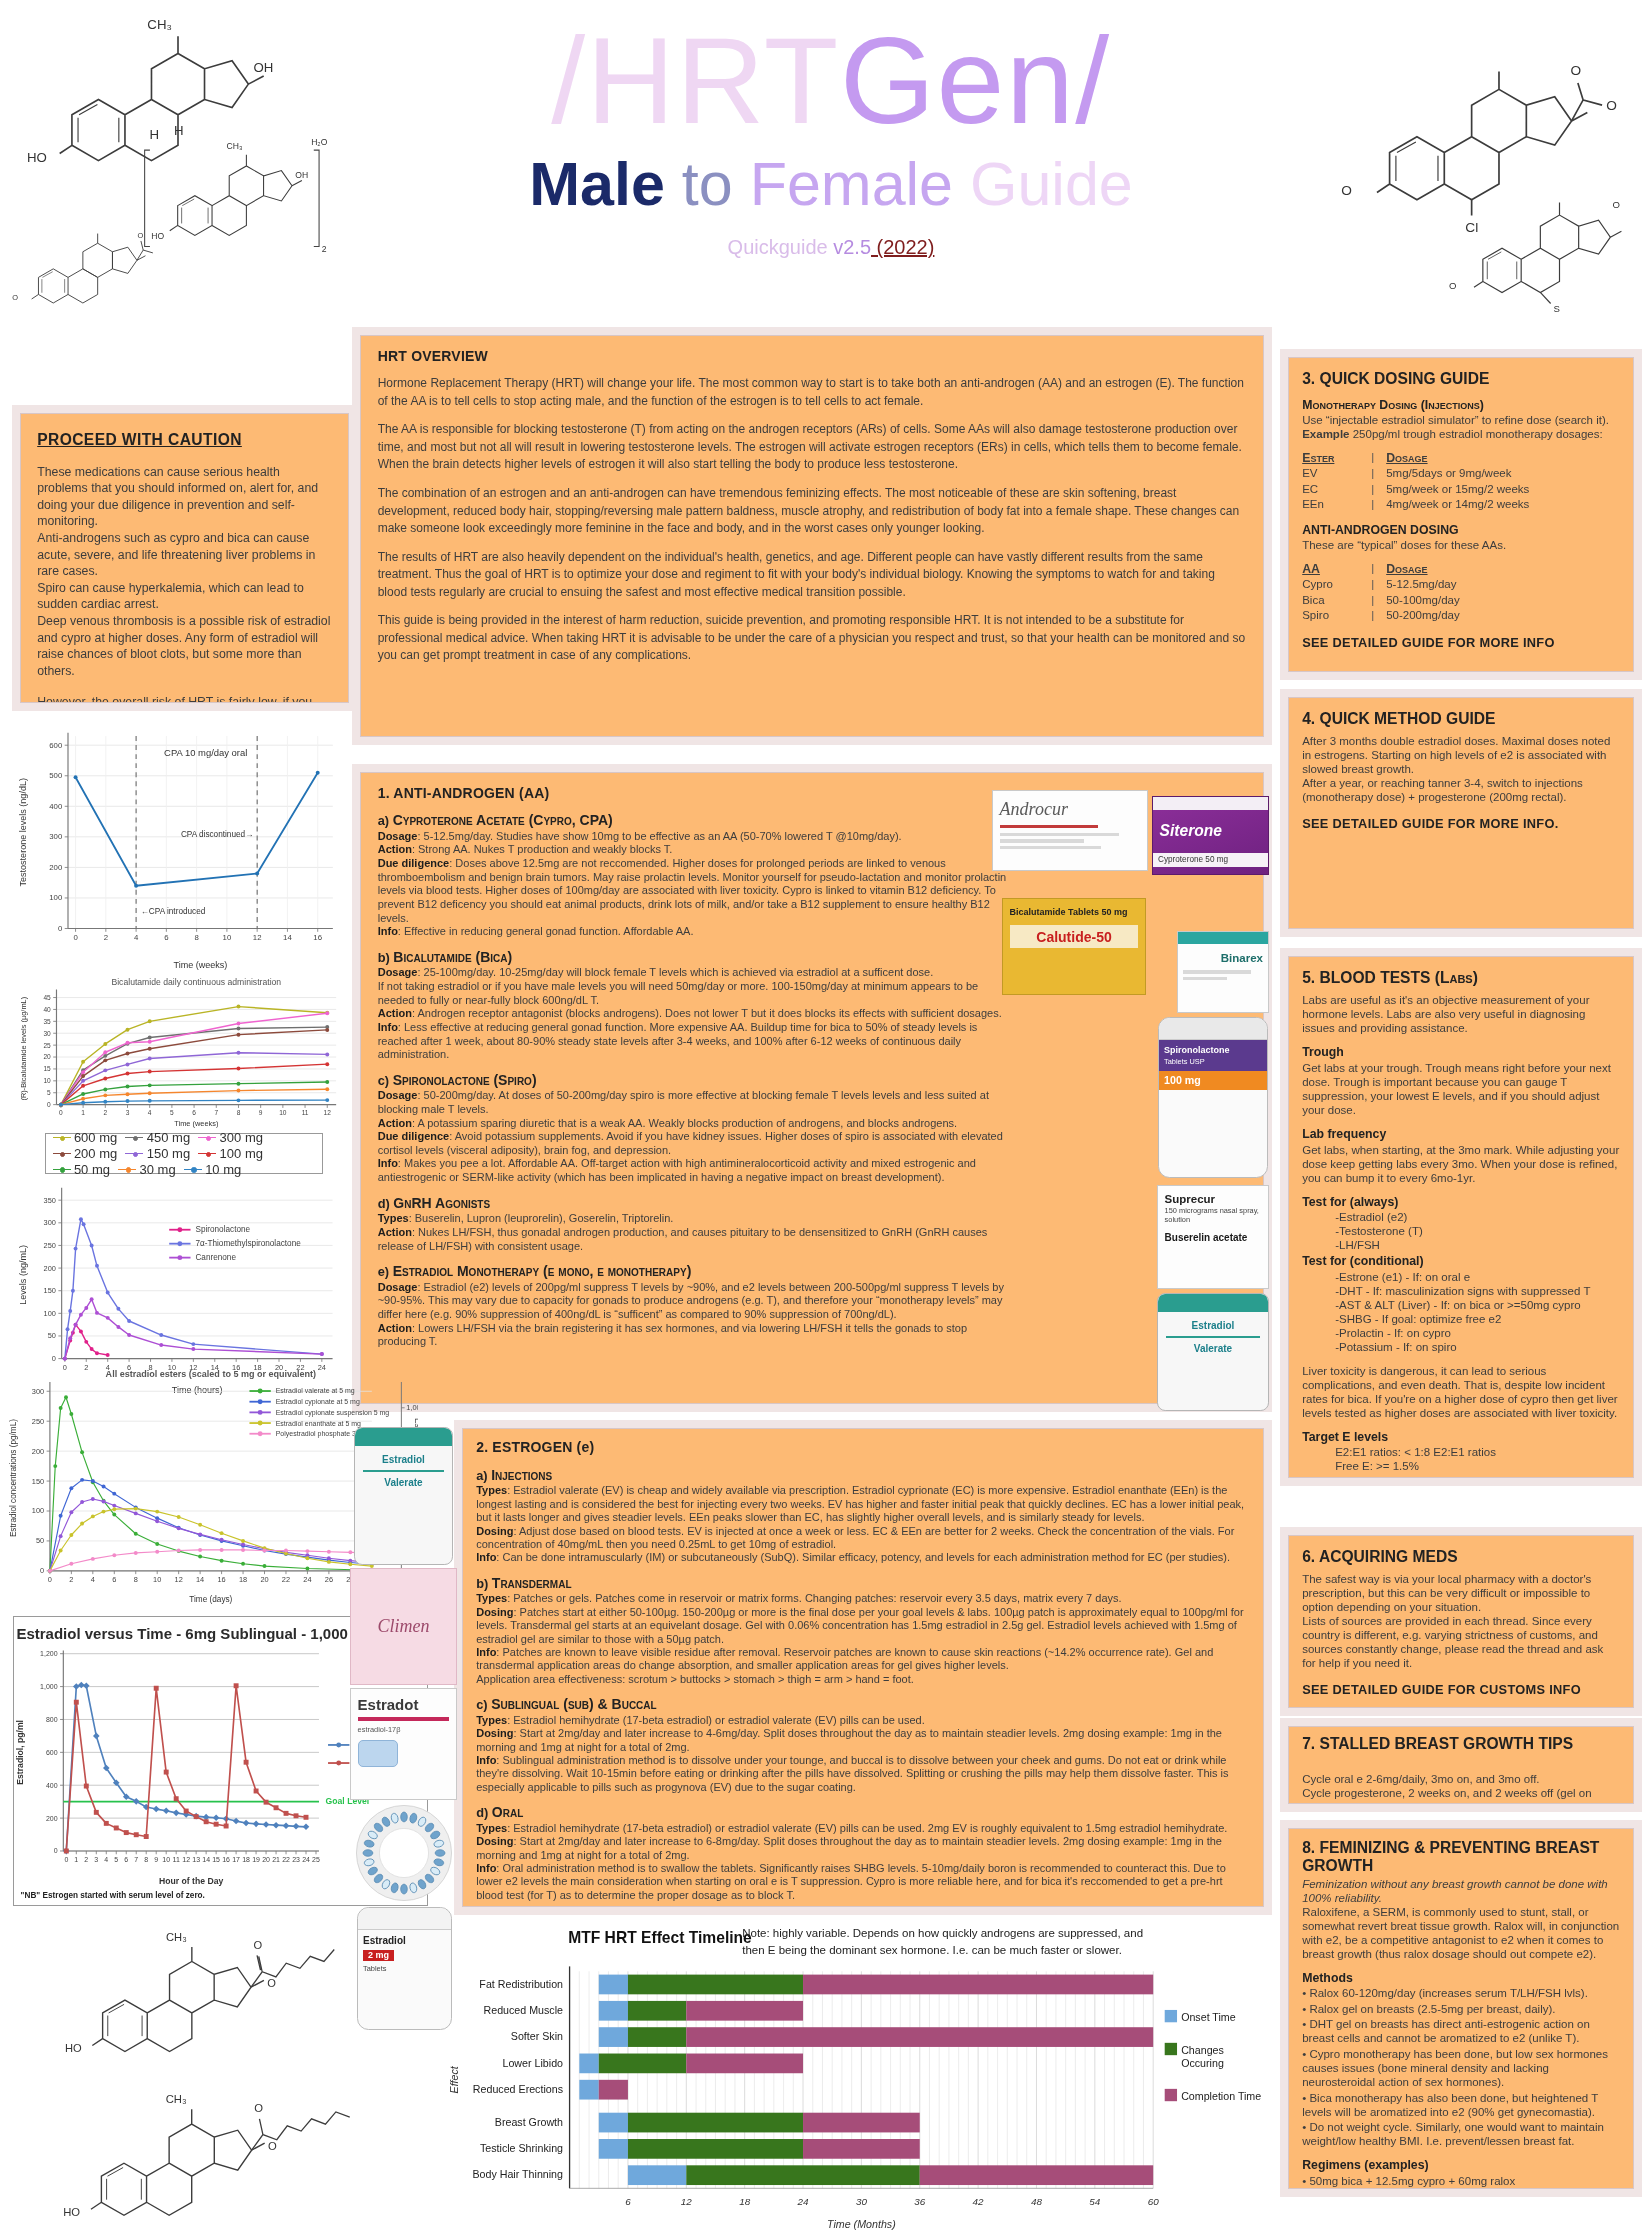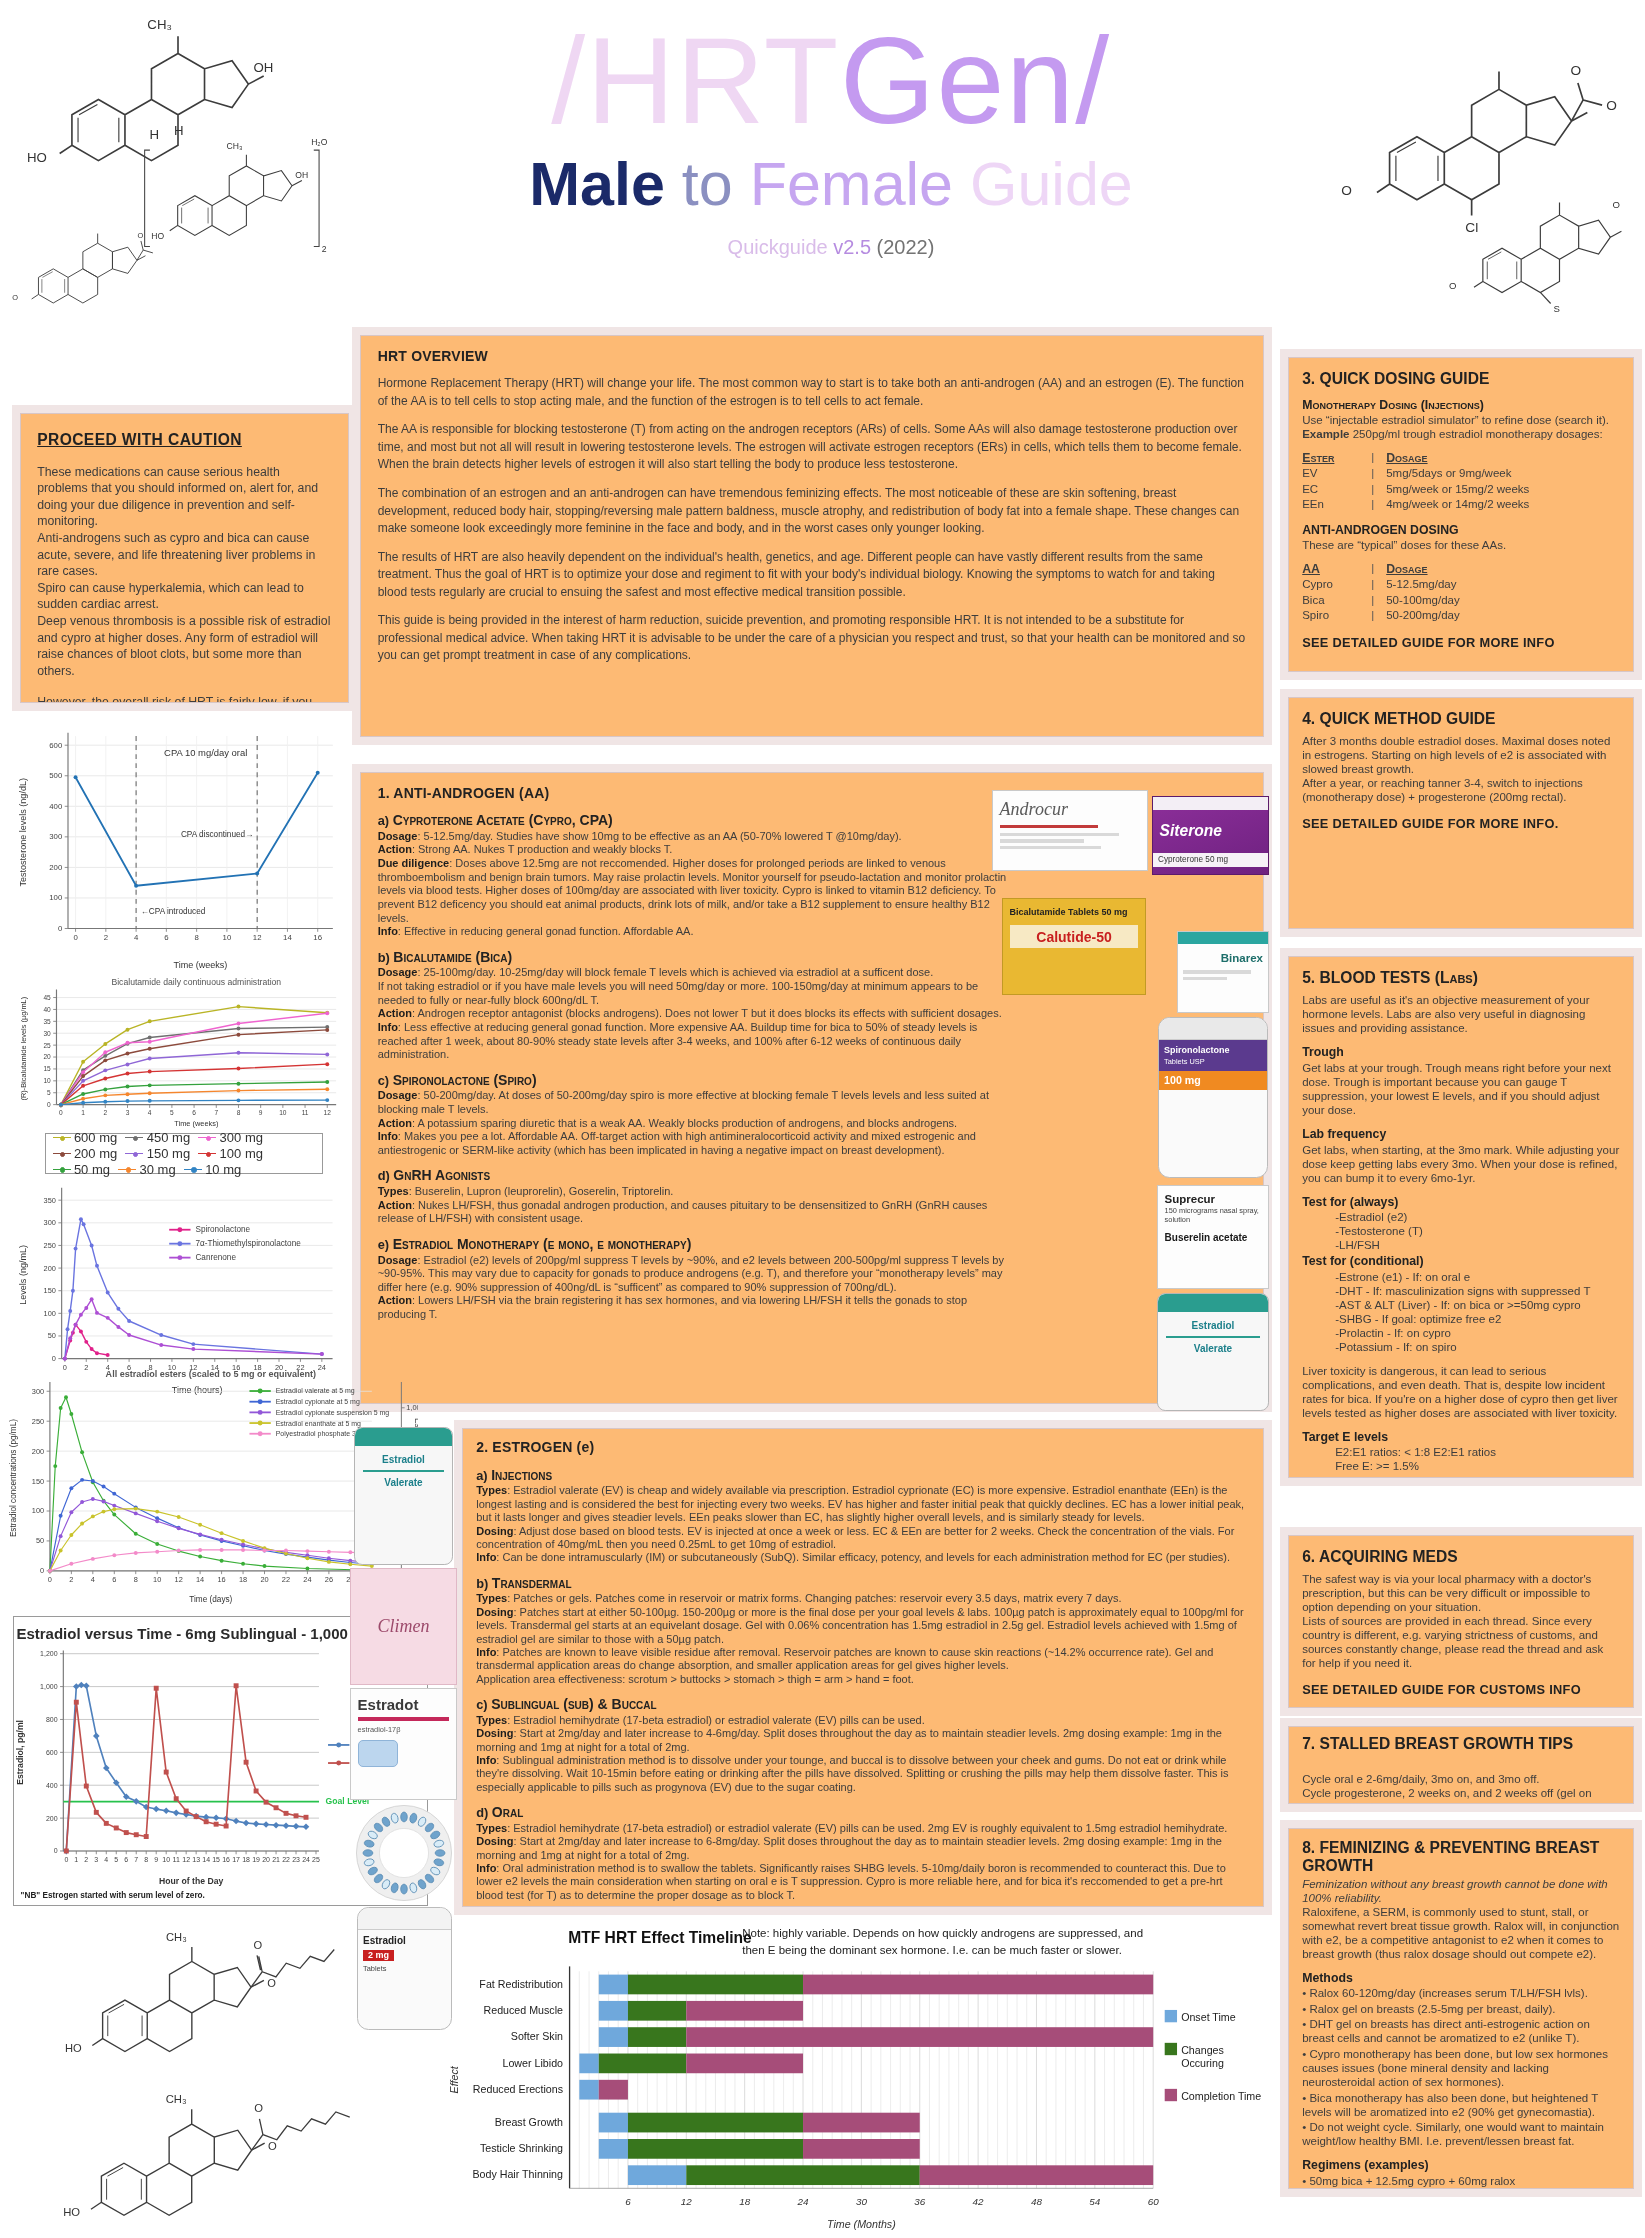--- a/index.html
+++ b/index.html
@@ -14,21 +14,21 @@
   .hdr .big{font-size:122px;line-height:1.05;font-weight:400;letter-spacing:1.6px;}
   .hdr .big .p1{color:#efd7f3;}
   .hdr .big .p2{color:#c49af0;}
   .hdr .sub{font-size:61px;line-height:1.1;margin-top:6.6px;font-weight:400;}
   .hdr .sub .male{color:#1b2a69;font-weight:700;}
   .hdr .sub .to{color:#8b90c1;}
   .hdr .sub .female{color:#c6a6f0;}
   .hdr .sub .guide{color:#eed6f6;}
   .hdr .tag{font-size:20px;margin-top:18px;color:#d9bce9;}
   .hdr .tag .v{color:#b68ce0;}
-  .hdr .tag .y{color:#737373;}
+  .hdr .tag .y{color:#7f1d1d;text-decoration:underline;}
   
   .sec-title{font-size:14px;font-weight:700;color:#222;letter-spacing:0.2px;margin:0 0 11.5px 0;}
   .op{margin:0 0 11.5px 0;font-size:12px;line-height:1.45;color:#3d3d3d;}
   .caution-inner p{margin:0;font-size:12.3px;line-height:1.35;}
   .caution-title{font-size:15.6px;font-weight:700;letter-spacing:0.4px;text-decoration:underline;
                  color:#222;margin:5px 0 15px 0;}
   .caution-gap{margin-top:15px !important;}
   .drug{margin:0 0 10px 0;}
   .drug-h{font-size:12.8px;font-weight:700;color:#222;margin:0 0 1.6px 0;}
   .drug-h .sc{font-variant:small-caps;font-size:14px;}
@@ -235,20 +235,21 @@
               <p class="dl"><b>Action</b><span>: Androgen receptor antagonist (blocks androgens). Does not lower T but it does blocks its effects with sufficient dosages.</span></p>
               <p class="dl"><b>Info</b><span>: Less effective at reducing general gonad function. More expensive AA. Buildup time for bica to 50% of steady levels is reached after 1 week, about 80-90% steady state levels after 3-4 weeks, and 100% after 6-12 weeks of continuous daily administration.</span></p>
             </div>
         </div>
 
         <div class="drug">
           <div class="drug-h"><span>c) </span><span class="sc">Spironolactone (Spiro)</span></div>
           <div>
               <p class="dl"><b>Dosage</b><span>: 50-200mg/day. At doses of 50-200mg/day spiro is more effective at blocking female T levels levels and less suited at blocking male T levels.</span></p>
               <p class="dl"><b>Action</b><span>: A potassium sparing diuretic that is a weak AA. Weakly blocks production of androgens, and blocks androgens.</span></p>
+              <p class="dl"><b>Due diligence</b><span>: Avoid potassium supplements.  Avoid if you have kidney issues. Higher doses of spiro is associated with elevated cortisol levels (visceral adiposity), brain fog, and depression.</span></p>
               <p class="dl"><b>Info</b><span>: Makes you pee a lot. Affordable AA. Off-target action with high antimineralocorticoid activity and mixed estrogenic and antiestrogenic or SERM-like activity (which has been implicated in having a negative impact on breast development).</span></p>
             </div>
         </div>
 
         <div class="drug">
           <div class="drug-h"><span>d) </span><span class="sc">GnRH Agonists</span></div>
           <div>
               <p class="dl"><b>Types</b><span>: Buserelin, Lupron (leuprorelin), Goserelin, Triptorelin.</span></p>
               <p class="dl"><b>Action</b><span>: Nukes LH/FSH, thus gonadal androgen production, and causes pituitary to be densensitized to GnRH (GnRH causes release of LH/FSH) with consistent usage.</span></p>
             </div>

